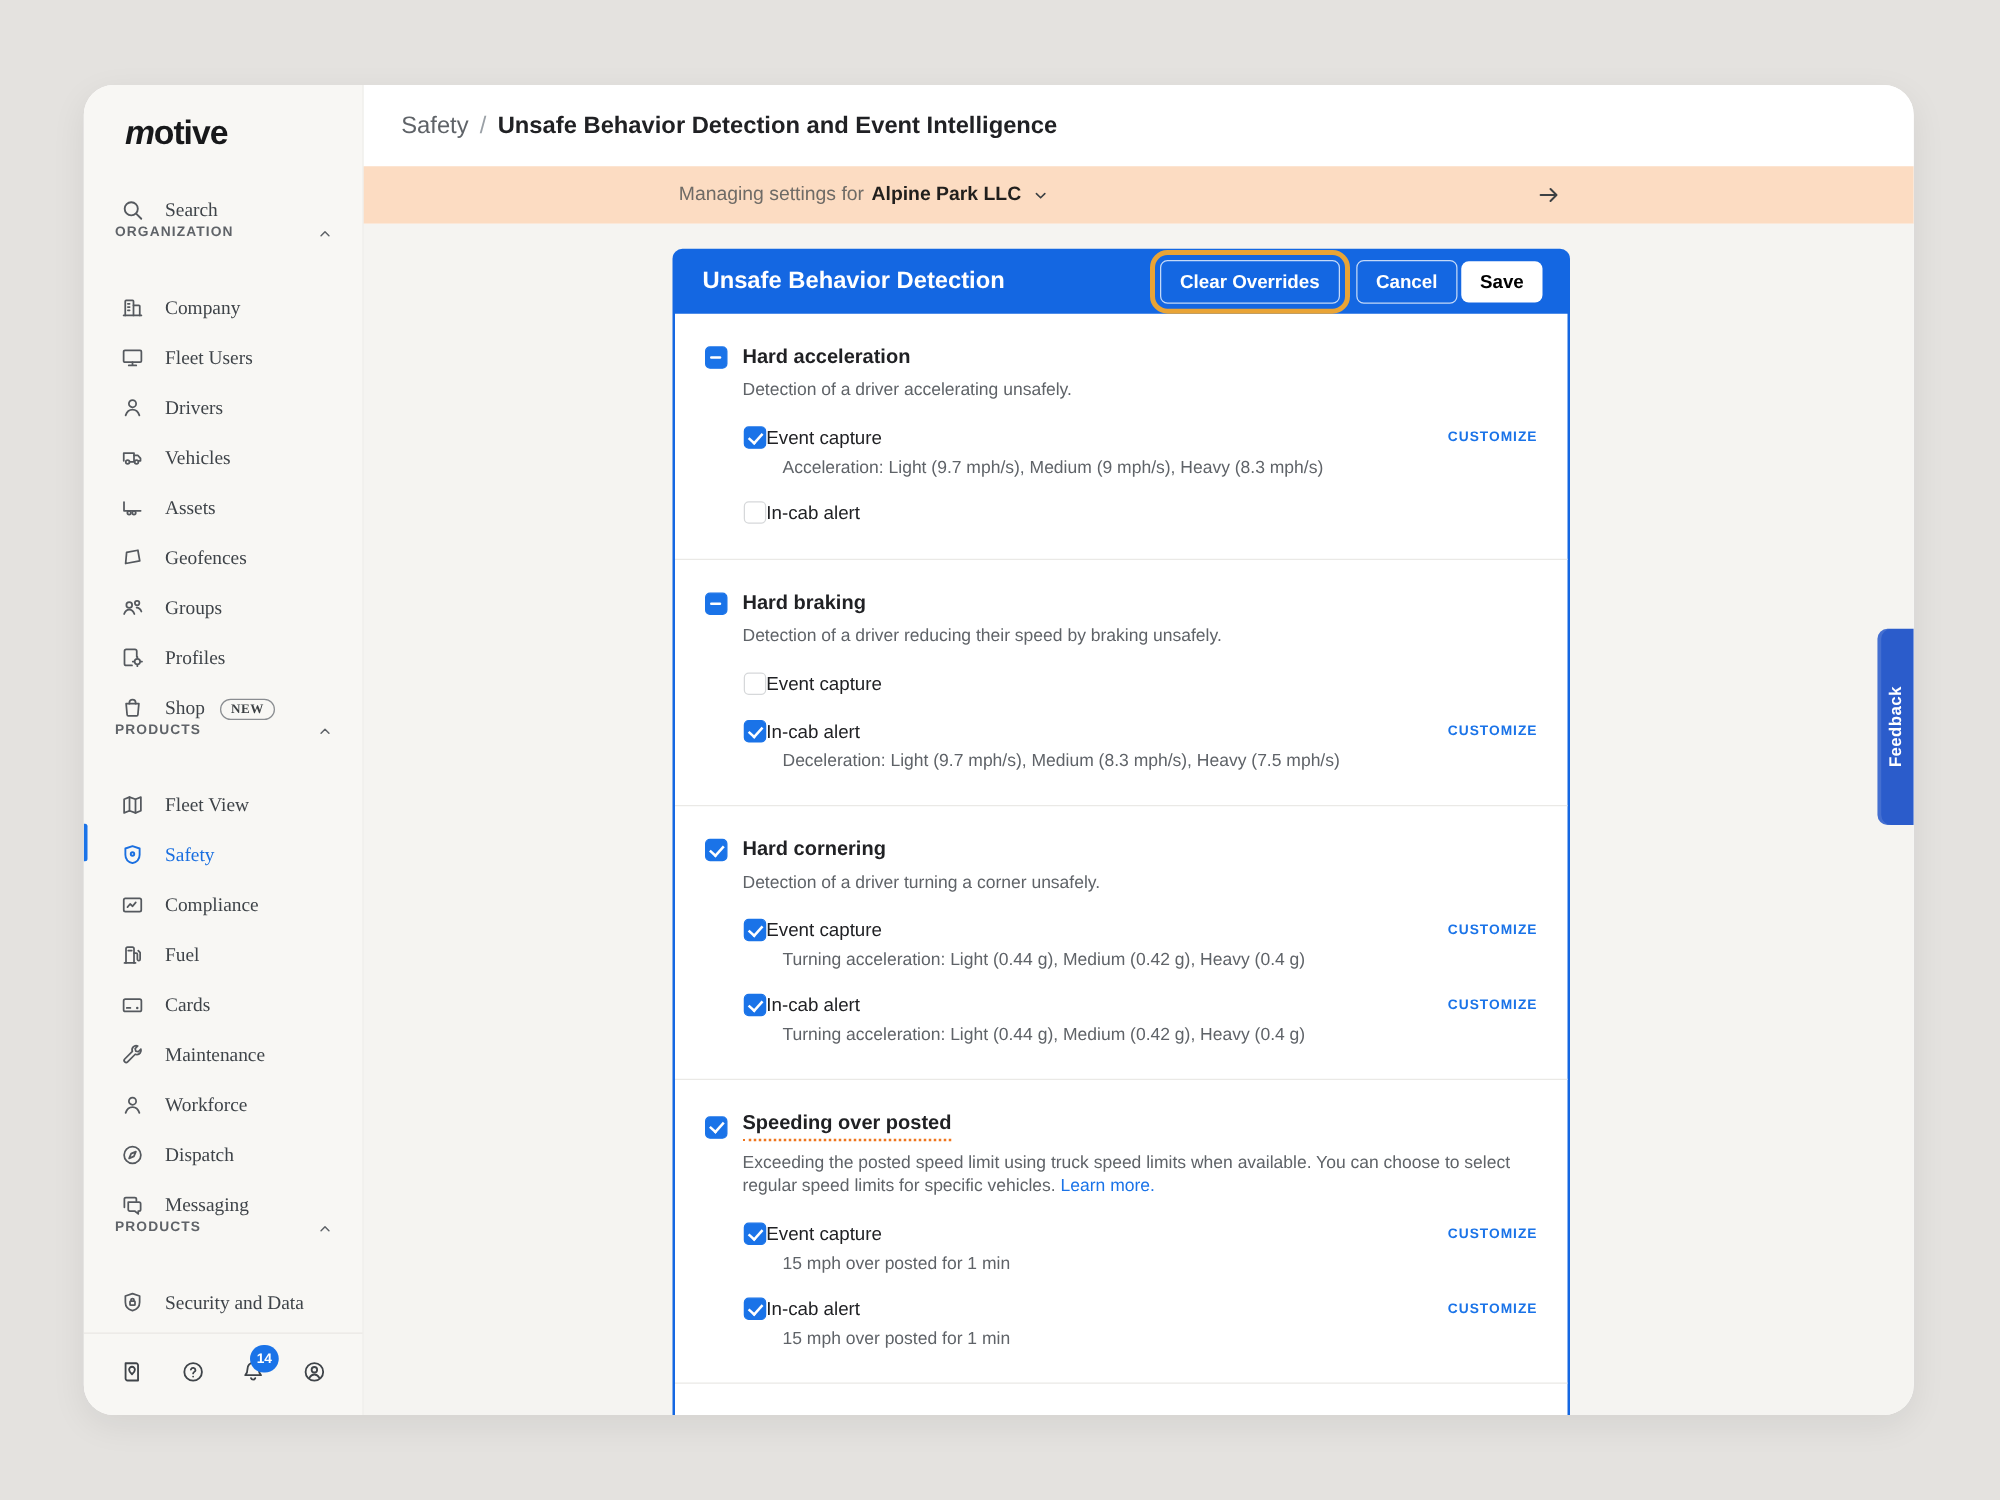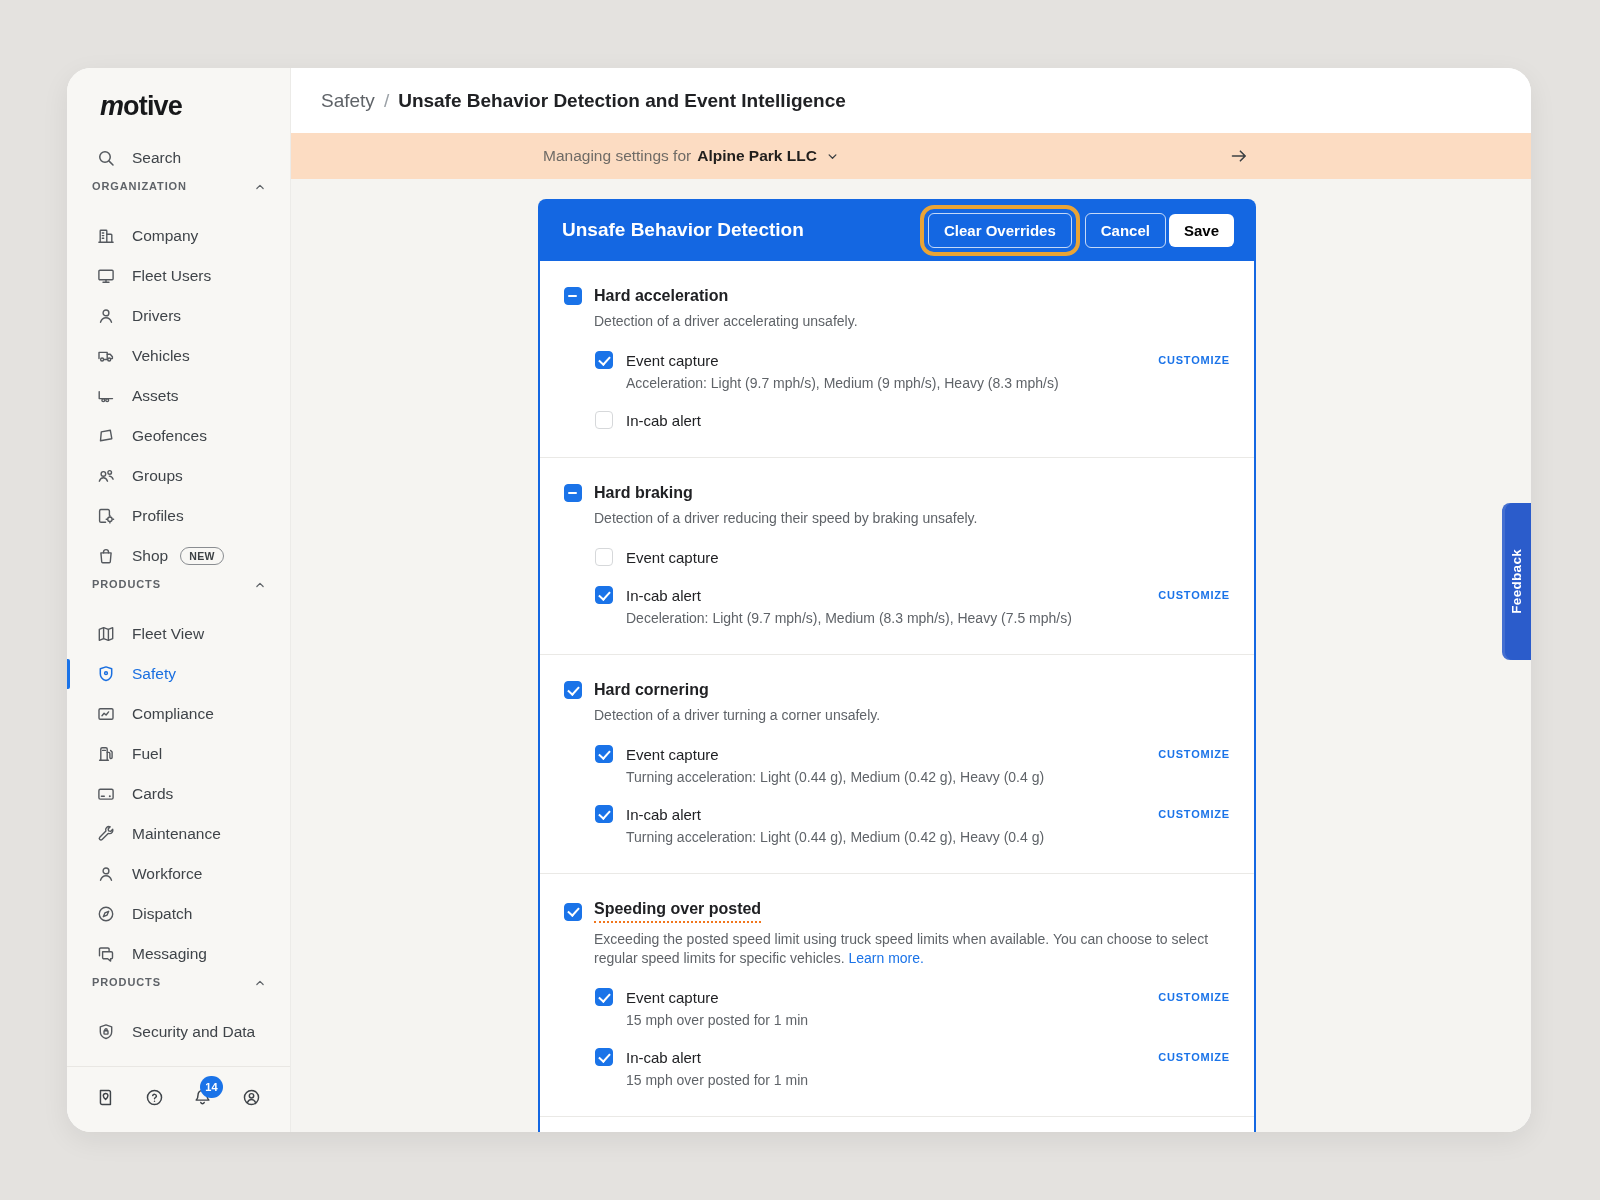--- a/index.html
+++ b/index.html
@@ -18,22 +18,22 @@
   }
   
   .sidebar {
     width:224px; flex:none; background:#f8f7f4; border-right:1px solid #ecebe8;
     display:flex; flex-direction:column; padding-top:20px;
   }
   .logo { padding:2px 0 0 33px; height:34px; display:flex; align-items:center; }
   .logo-m { font-weight:800; font-size:27px; font-style:italic; letter-spacing:-1px; color:#17181a; }
   .logo-rest { font-weight:800; font-size:27px; letter-spacing:-0.8px; color:#17181a; }
   .side-item {
-    height:40px; display:flex; align-items:center; padding:0 32px 0 29px;
-    position:relative; cursor:pointer; color:#3f4449; font-size:15.5px;
+    height:40px; display:flex; align-items:flex-end; padding:0 32px 0 29px;
+    position:relative; cursor:pointer; color:#3f4449; font-size:15.5px;font-family:Liberation Serif, serif;
   }
   .side-item .icn { width:20px; height:20px; flex:none; color:#55595e; display:flex; }
   .side-item .lbl { margin-left:16px; white-space:nowrap; }
   .side-item.first { margin-top:16px; }
   .side-item.active { color:#1a6fe0; }
   .side-item.active .icn { color:#1a6fe0; }
   .side-item.active::before {
     content:""; position:absolute; left:0; top:5px; bottom:5px; width:3px; background:#1a73e8; border-radius:0 2px 2px 0;
   }
   .side-section {
@@ -76,40 +76,40 @@
   }
   .banner-inner b { color:#211f1d; font-weight:700; }
   .banner-inner .chev { width:15px; height:15px; color:#3c4043; margin-left:2px; }
   .banner-arrow { position:absolute; left:938px; width:20px; height:20px; color:#3c4043; cursor:pointer; }
   .content { flex:1; background:#f5f4f1; position:relative; overflow:hidden; }
   
   .panel {
     width:718px; margin:20px 0 0 247px;
     background:#1467e2; border-radius:8px 8px 0 0; padding:0 2px 0;
   }
-  .panel-head { height:62px; display:flex; align-items:center; padding:0 20px 0 22px; }
+  .panel-head { height:52px; display:flex; align-items:center; padding:0 20px 0 22px; }
   .panel-head h2 { color:#fff; font-size:19px; font-weight:700; }
   .actions { margin-left:auto; display:flex; align-items:center; gap:3px; }
   .btn {
     font-family:inherit; font-size:15px; font-weight:600; border-radius:6px;
     padding:7px 15px; cursor:pointer; line-height:19px;
   }
   .btn.ghost { background:transparent; border:1px solid rgba(255,255,255,.75); color:#fff; }
   .btn.ring { outline:4px solid #e9a436; outline-offset:4px; margin-right:10px; margin-left:4px; }
   .btn.solid { background:#fff; border:none; color:#000000; }
   .panel-body { background:#fff; }
   .sec { padding:26px 24px 28px; border-top:1px solid #eae9e6; }
   .sec:first-child { border-top:none; }
   .sec-head { display:flex; align-items:center;text-align:right; }
   .sec-head h3 { font-size:16px; font-weight:700; color:#202124; margin-left:12px; }
   .sec-head h3.annotated { border-bottom:2px dotted #f0761d; padding-bottom:3px; }
   .sec-desc { margin:7px 0 0 30px; font-size:14px; color:#5f6368; max-width:628px; line-height:19px; }
   .sec-desc .link { color:#1a73e8; cursor:pointer; }
   .sub-row { display:flex; align-items:center; margin:20px 0 0 31px; }
-  .sub-label { margin-left:13px; font-size:15px; color:#202124; }
+  .sub-label { font-size:15px; color:#202124; }
   .customize {
     margin-left:auto; font-size:11px; font-weight:700; letter-spacing:.8px;
     color:#1a73e8; cursor:pointer; text-decoration:none;
   }
   .sub-detail { margin:6px 0 0 62px; font-size:14px; color:#5f6368; }
   
   .cb {
     width:18px; height:18px; border-radius:4px; background:#fff;
     border:1.5px solid #d6d8da; position:relative; flex:none; cursor:pointer;
   }

